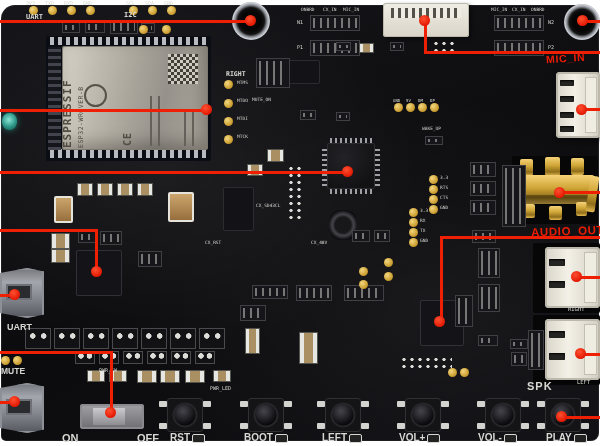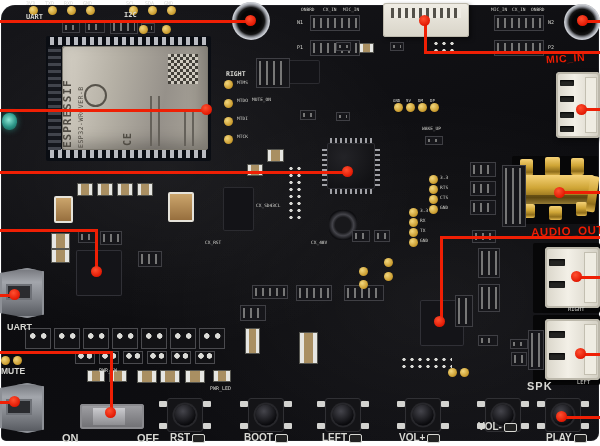--- a/index.html
+++ b/index.html
@@ -231,21 +231,21 @@
       <i></i>
     </div>
   <div class="silk" style="left:210px;top:386px;font-size:5px;">PWR_LED</div>
   <div class="silk b sans" style="left:62px;top:433px;font-size:11px;">ON</div>
   <div class="silk b sans" style="left:137px;top:433px;font-size:11px;">OFF</div>
 
   <div class="silk b sans" style="left:170px;top:433px;font-size:10px;"><span>RST</span><span class="btnicon"></span></div>
   <div class="silk b sans" style="left:244px;top:433px;font-size:10px;"><span>BOOT</span><span class="btnicon"></span></div>
   <div class="silk b sans" style="left:322px;top:433px;font-size:10px;"><span>LEFT</span><span class="btnicon"></span></div>
   <div class="silk b sans" style="left:399px;top:433px;font-size:10px;"><span>VOL+</span><span class="btnicon"></span></div>
-  <div class="silk b sans" style="left:478px;top:422px;font-size:10px;"><span>VOL-</span><span class="btnicon"></span></div>
+  <div class="silk b sans" style="left:478px;top:433px;font-size:10px;"><span>VOL-</span><span class="btnicon"></span></div>
   <div class="silk b sans" style="left:546px;top:433px;font-size:10px;"><span>PLAY</span><span class="btnicon"></span></div>
 
   <div id="deco">
       <div class="jb" style="left: 85px; top: 21px; width: 20px; height: 12px;"></div>
       <div class="jb" style="left: 110px; top: 20px; width: 28px; height: 14px;"></div>
       <div class="jb" style="left: 141px; top: 23px; width: 14px; height: 10px;"></div>
       <div class="jb" style="left: 62px; top: 22px; width: 18px; height: 11px;"></div>
       <div class="jb" style="left: 310px; top: 15px; width: 50px; height: 16px;"></div>
       <div class="jb" style="left: 310px; top: 40px; width: 50px; height: 16px;"></div>
       <div class="jb" style="left: 494px; top: 15px; width: 50px; height: 16px;"></div>

